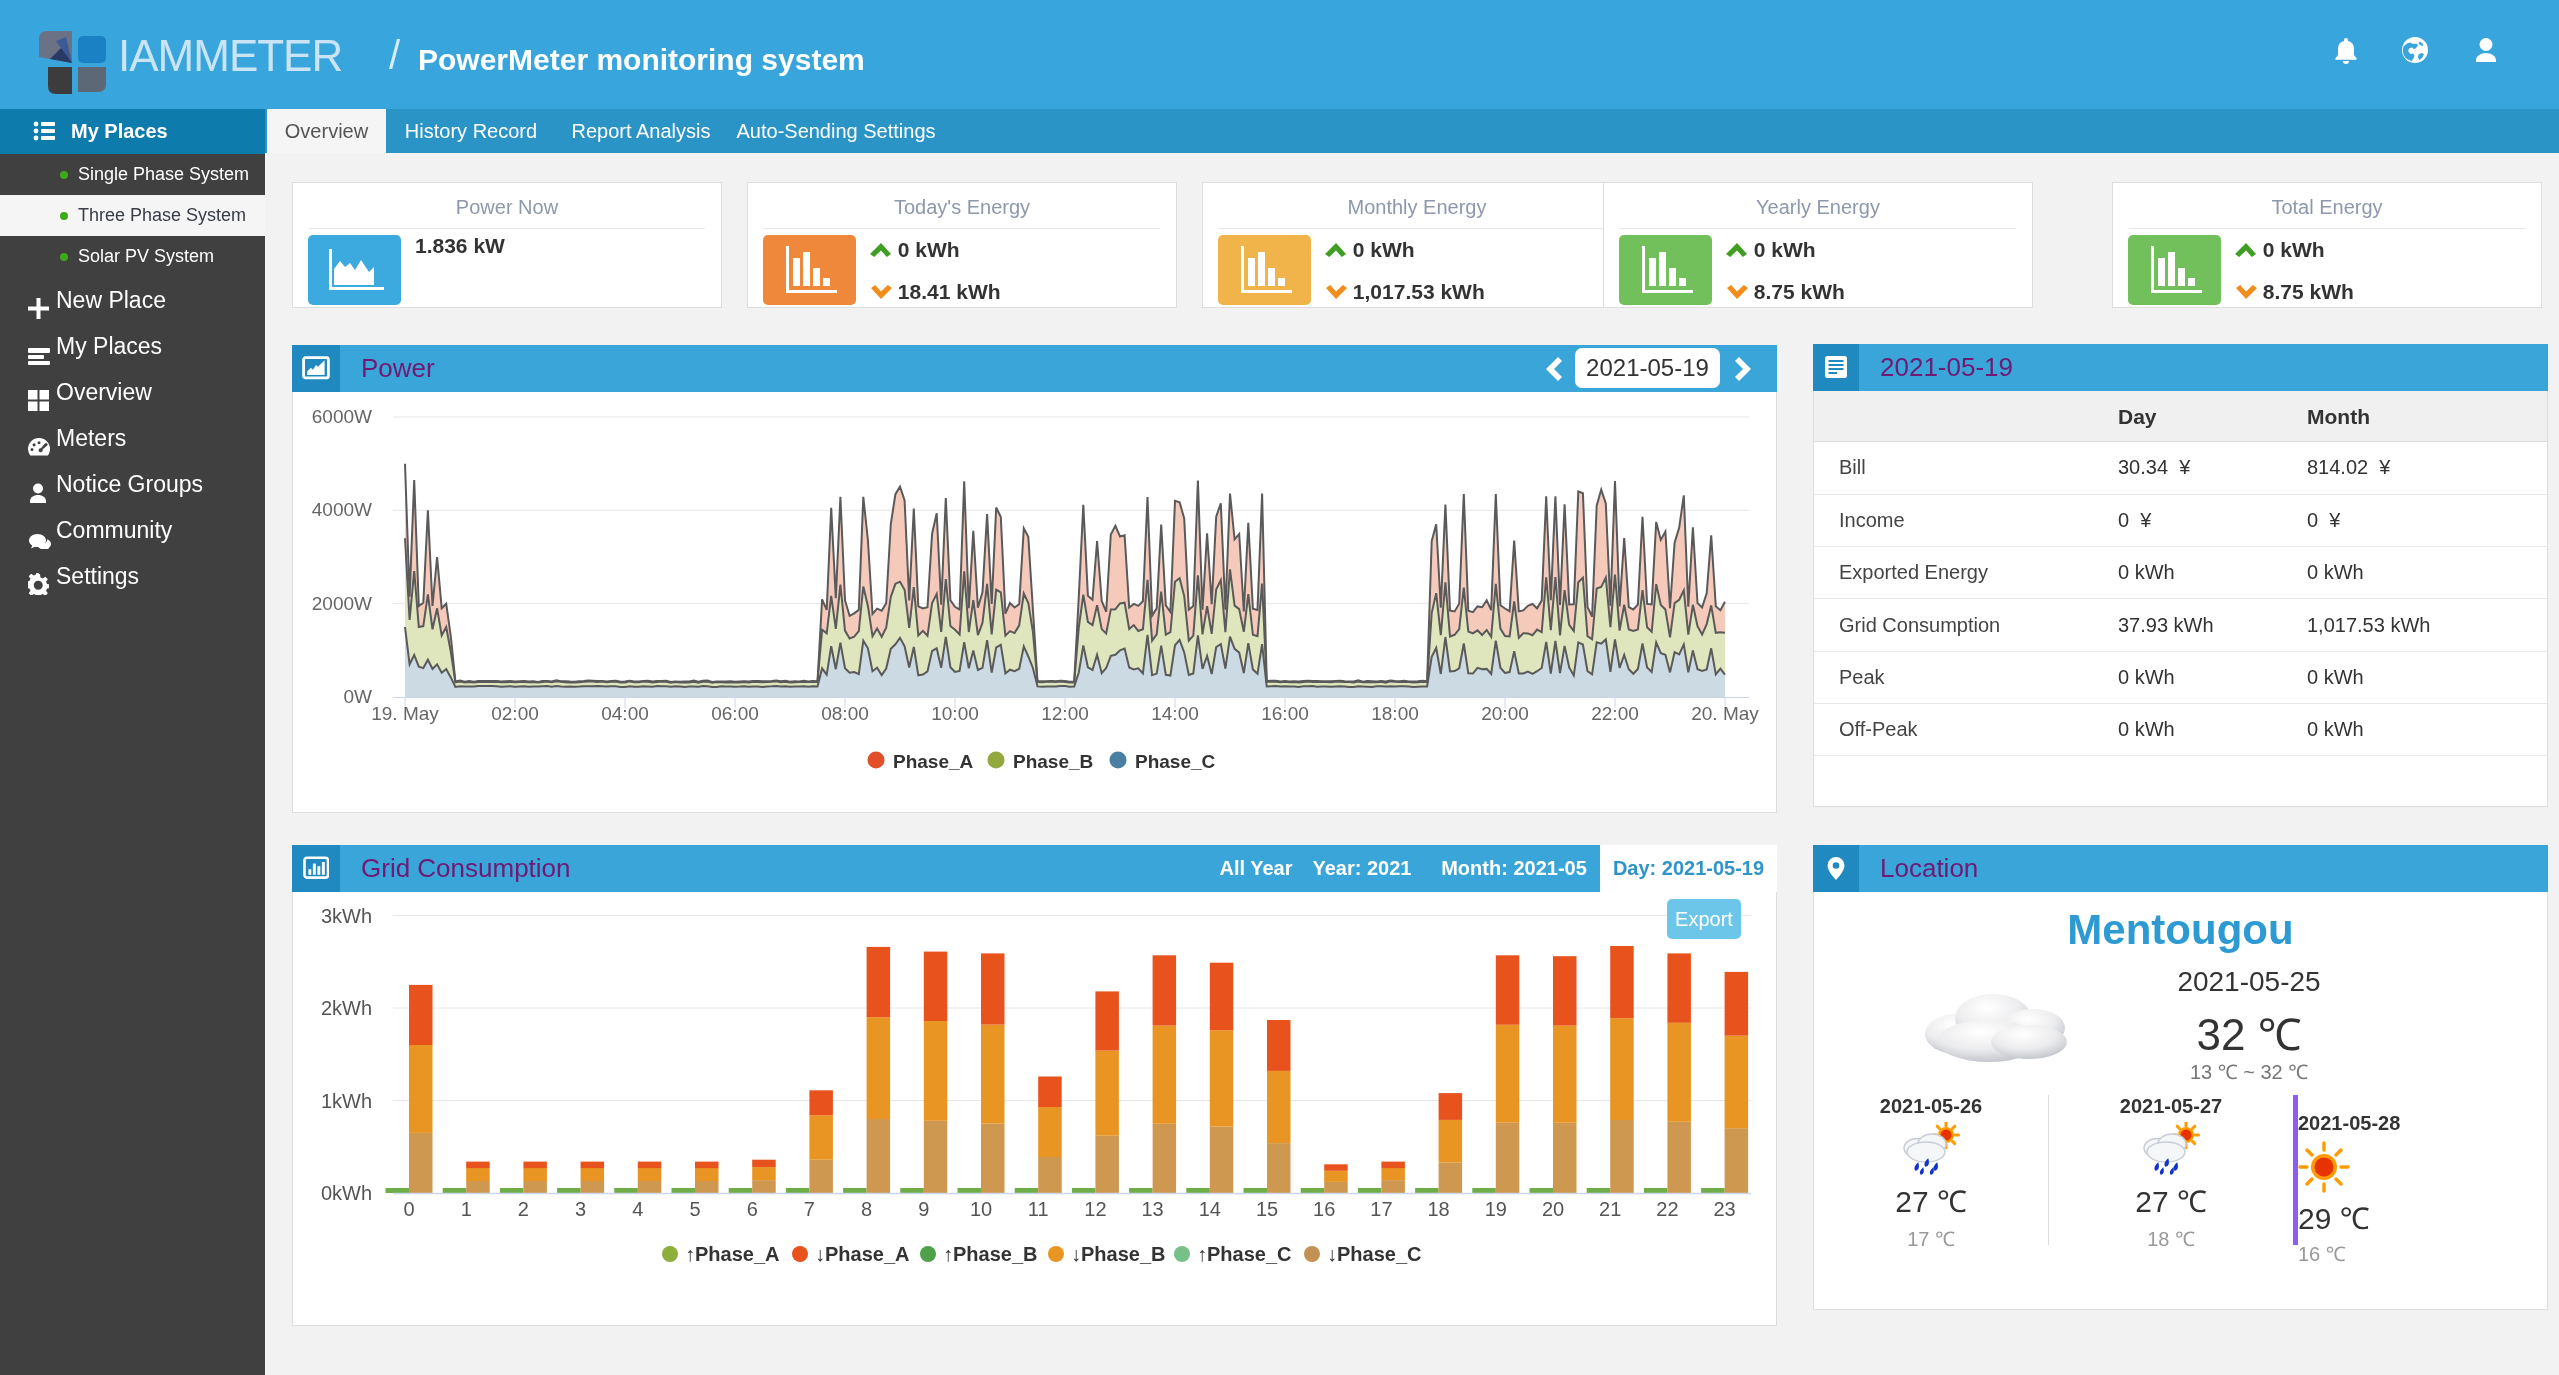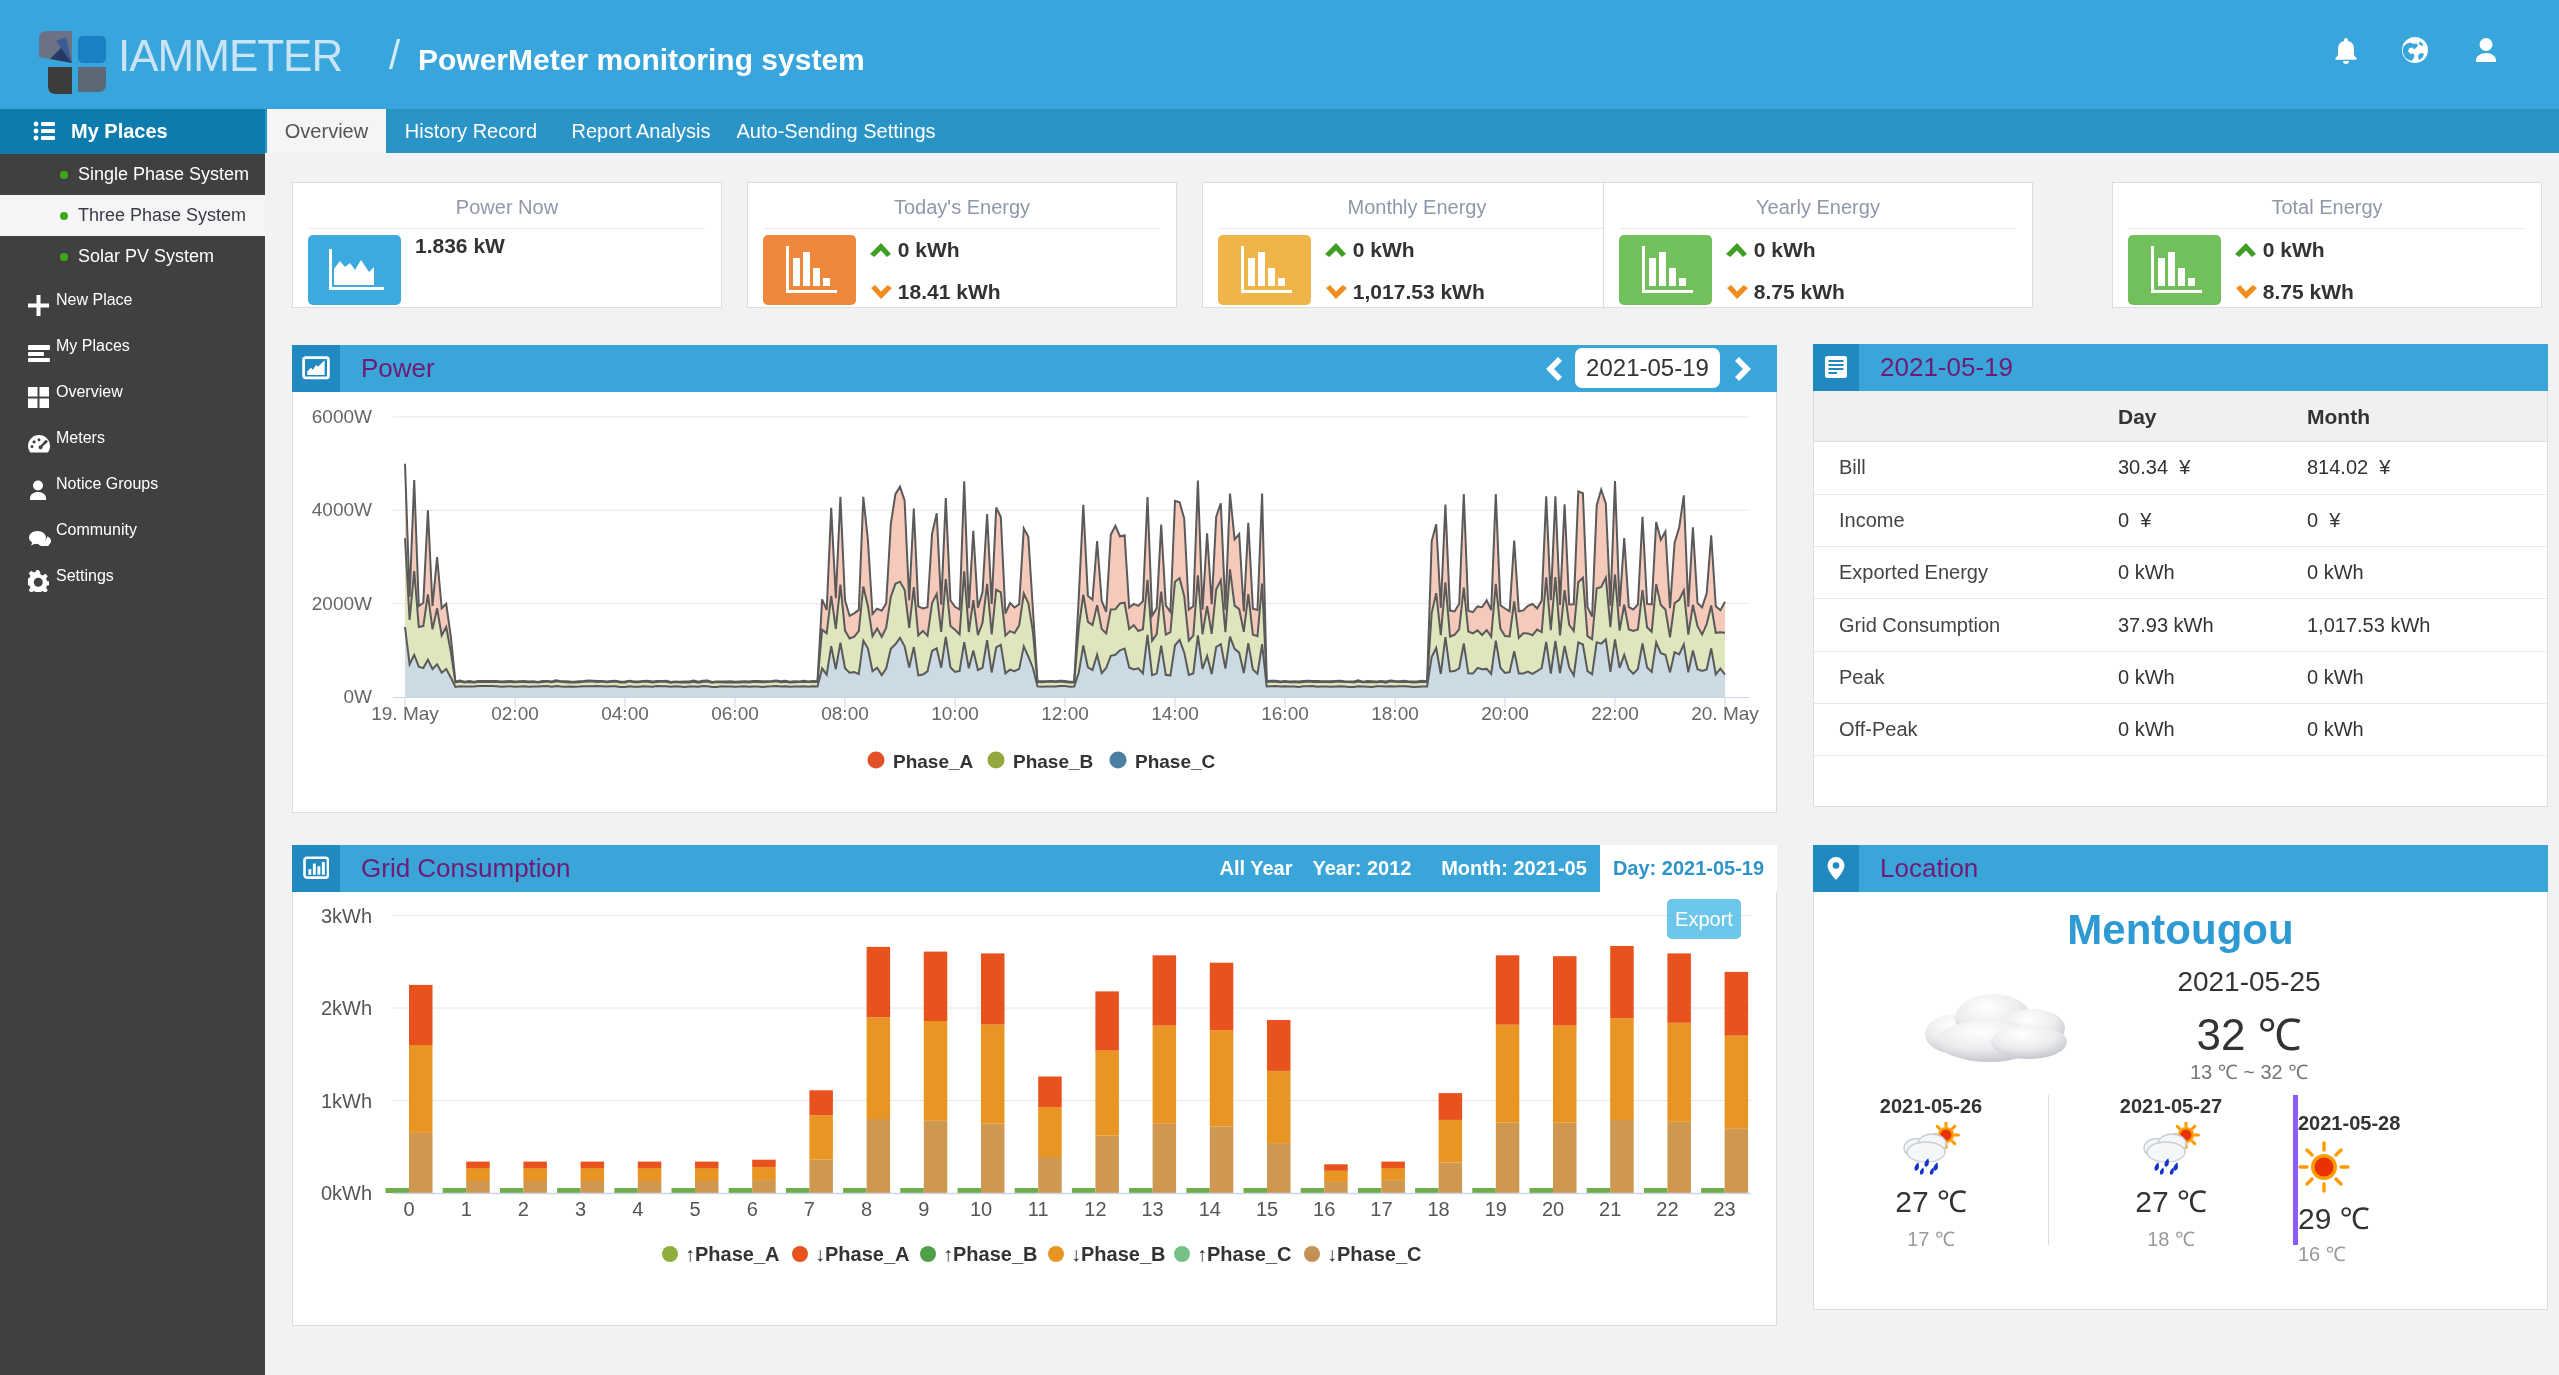--- a/index.html
+++ b/index.html
@@ -5,21 +5,21 @@
 html,body{width:2559px;height:1375px;font-family:"Liberation Sans",sans-serif;background:#f2f2f2;overflow:hidden;position:relative}
 .topbar{position:absolute;left:0;top:0;width:2559px;height:109px;background:#38a5dc}
 .tabbar{position:absolute;left:265px;top:109px;width:2294px;height:44px;background:#2b94c7}
 .tab{position:absolute;top:0;height:44px;line-height:44px;color:#fff;font-size:20px;text-align:center}
 .tab.on{background:#f5f5f5;color:#555}
 .sidebar{position:absolute;left:0;top:109px;width:265px;height:1266px;background:#404040;color:#fff}
 .sb-top{height:45px;line-height:45px;background:#0d7cad;font-weight:bold;font-size:20px;padding-left:33px}
 .sub{height:41px;line-height:41px;font-size:18px;padding-left:78px;position:relative;color:#fff}
 .sub:before{content:"";position:absolute;left:60px;top:17px;width:8px;height:8px;border-radius:50%;background:#3da81c}
 .sub.active{background:#f5f5f5;color:#383c47}
-.mi{height:46px;line-height:46px;font-size:16px;padding-left:56px;position:relative}
+.mi{height:46px;line-height:46px;font-size:23px;padding-left:56px;position:relative}
 .mic{position:absolute;left:28px;top:11px}
 .card{position:absolute;top:182px;width:430px;height:126px;background:#fff;border:1px solid #ddd}
 .ctitle{text-align:center;font-size:20px;color:#8e98ab;padding-top:13px}
 .chr{border-top:1px solid #e6e6e6;margin:9px 16px 0 16px}
 .panel{position:absolute;background:#fff;border:1px solid #ddd}
 .phead{position:absolute;left:-1px;top:-1px;right:-1px;height:47px;background:#39a5d8}
 .picon{position:absolute;left:0;top:0;width:48px;height:47px;background:#2089bf;text-align:center;padding-top:11px}
 .ptitle{position:absolute;left:69px;top:0;height:47px;line-height:47px;color:#701a75;font-size:26px}
 table.dm{border-collapse:collapse;width:100%;font-size:20px;color:#333}
 table.dm td{height:52.3px;border-bottom:1px solid #e8e8e8;padding-left:0}
@@ -326,21 +326,21 @@
           <rect x="1.5" y="1.8" width="23.5" height="19.8" rx="2.5" fill="none" stroke="#fff" stroke-width="2.6"></rect>
           <g fill="#fff">
             <rect x="5.4" y="13.2" width="2.9" height="5.6"></rect>
             <rect x="9.9" y="7.6" width="2.9" height="11.2"></rect>
             <rect x="14.4" y="10.2" width="2.9" height="8.6"></rect>
             <rect x="18.9" y="6" width="2.9" height="12.8"></rect>
           </g>
         </svg></div>
     <div class="ptitle">Grid Consumption</div>
     <div class="gtab" style="left:884px;width:160px">All Year</div>
-    <div class="gtab" style="left:1003px;width:134px">Year: 2012</div>
+    <div class="gtab" style="left:1003px;width:134px">Year: 2021</div>
     <div class="gtab" style="left:1137px;width:170px">Month: 2021-05</div>
     <div class="gtab on" style="left:1308px;width:177px">Day: 2021-05-19</div>
   </div>
   <div style="position:absolute;left:1374px;top:53px;width:74px;height:40px;background:#6cc6e9;border-radius:5px;color:#fff;font-size:20px;text-align:center;line-height:40px;z-index:3">Export</div>
   <svg width="1485" height="434" style="position:absolute;left:0;top:47px">
 <line x1="100" y1="207.5" x2="1458" y2="207.5" stroke="#e6e6e6" stroke-width="1"></line>
       <line x1="100" y1="115.0" x2="1458" y2="115.0" stroke="#e6e6e6" stroke-width="1"></line>
       <line x1="100" y1="22.5" x2="1458" y2="22.5" stroke="#e6e6e6" stroke-width="1"></line>
 <text x="79" y="307.0" text-anchor="end" font-size="20" fill="#555">0kWh</text>
       <text x="79" y="214.5" text-anchor="end" font-size="20" fill="#555">1kWh</text>

